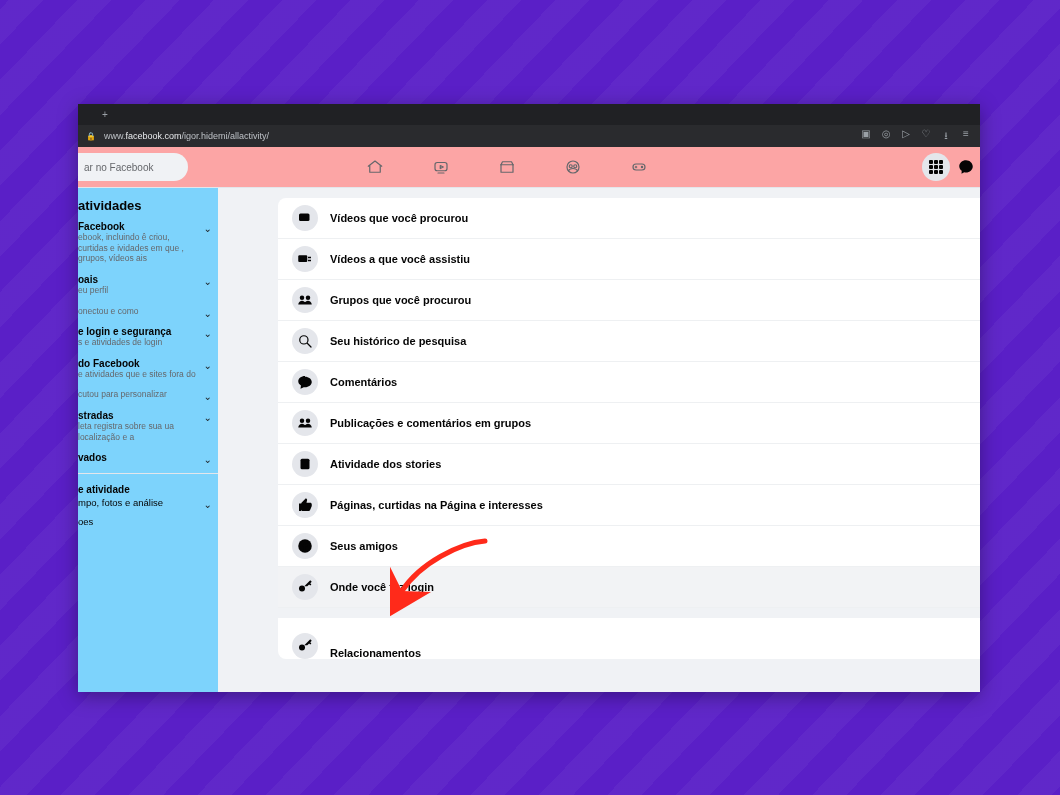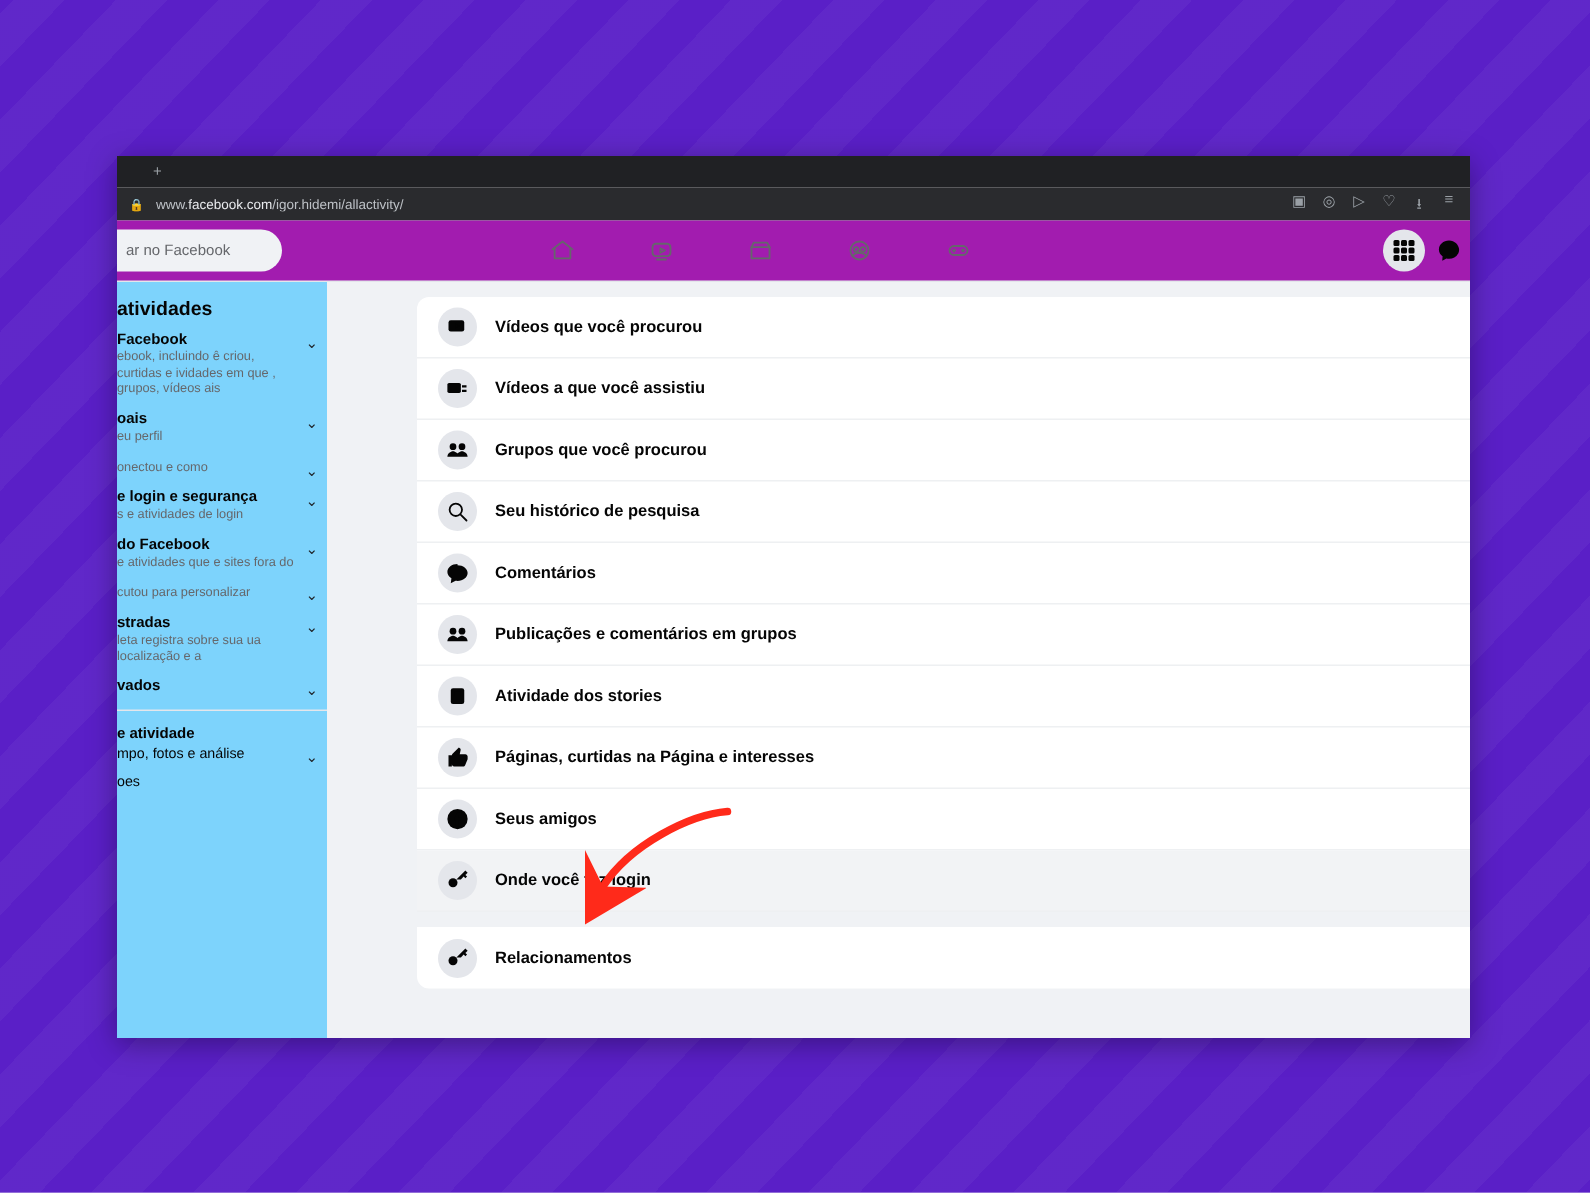--- a/index.html
+++ b/index.html
@@ -43,21 +43,21 @@
     padding: 0 8px; gap: 8px; color: #bdc1c6; font-size: 9px;
   }
   .addrbar .lock { font-size: 8px; color: #9aa0a6; }
   .addrbar .url { flex: 1; white-space: nowrap; overflow: hidden; }
   .addrbar .url b { color: #e8eaed; font-weight: 500; }
   .addrbar .righticons { display: flex; gap: 8px; color: #9aa0a6; font-size: 10px; }
   .addrbar .righticons span { width: 12px; text-align: center; }
 
   
   .fbhead {
-    height: 41px; background: #a21caf; border-bottom: 1px solid #e4e6eb;
+    height: 41px; background: #fca5a5; border-bottom: 1px solid #e4e6eb;
     display: flex; align-items: center; position: relative; text-decoration: underline;
   }
   .search {
     position: absolute; left: 0; top: 6px;
     height: 28px; width: 110px;
     background: #f0f2f5; border-radius: 0 14px 14px 0;
     display: flex; align-items: center; padding-left: 6px;
     font-size: 10px; color: #65676b;
   }
   .topnav {
@@ -110,21 +110,21 @@
     margin-left: 26px;
     overflow: hidden;
   }
   .row {
     display: flex; align-items: center;
     height: 41px; padding: 0 14px;
     border-bottom: 1px solid #eef0f2;
     gap: 12px;
     cursor: pointer;
   }
-  .row:last-child { border-bottom: none; }
+  .row:last-child { border-bottom: none; align-items: flex-end; }
   .row.highlight { background: #f2f3f5; }
   .row .icn {
     width: 26px; height: 26px; border-radius: 50%;
     background: #e4e6eb; display: flex; align-items: center; justify-content: center;
     color: #050505; font-size: 12px; flex: 0 0 26px;
   }
   .row .lbl { font-size: 11px; font-weight: 700; color: #050505; }
 
   
   .arrow-annot {

